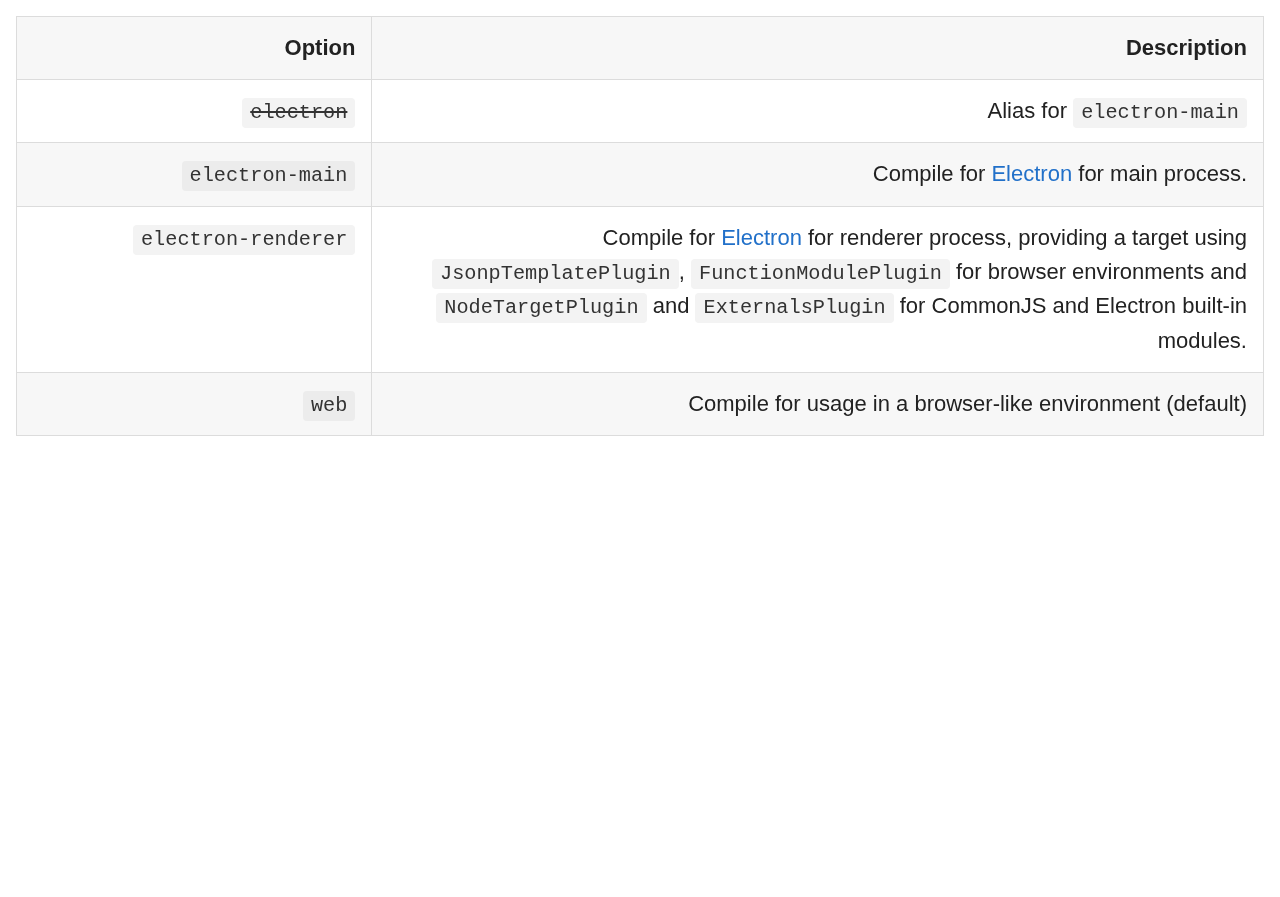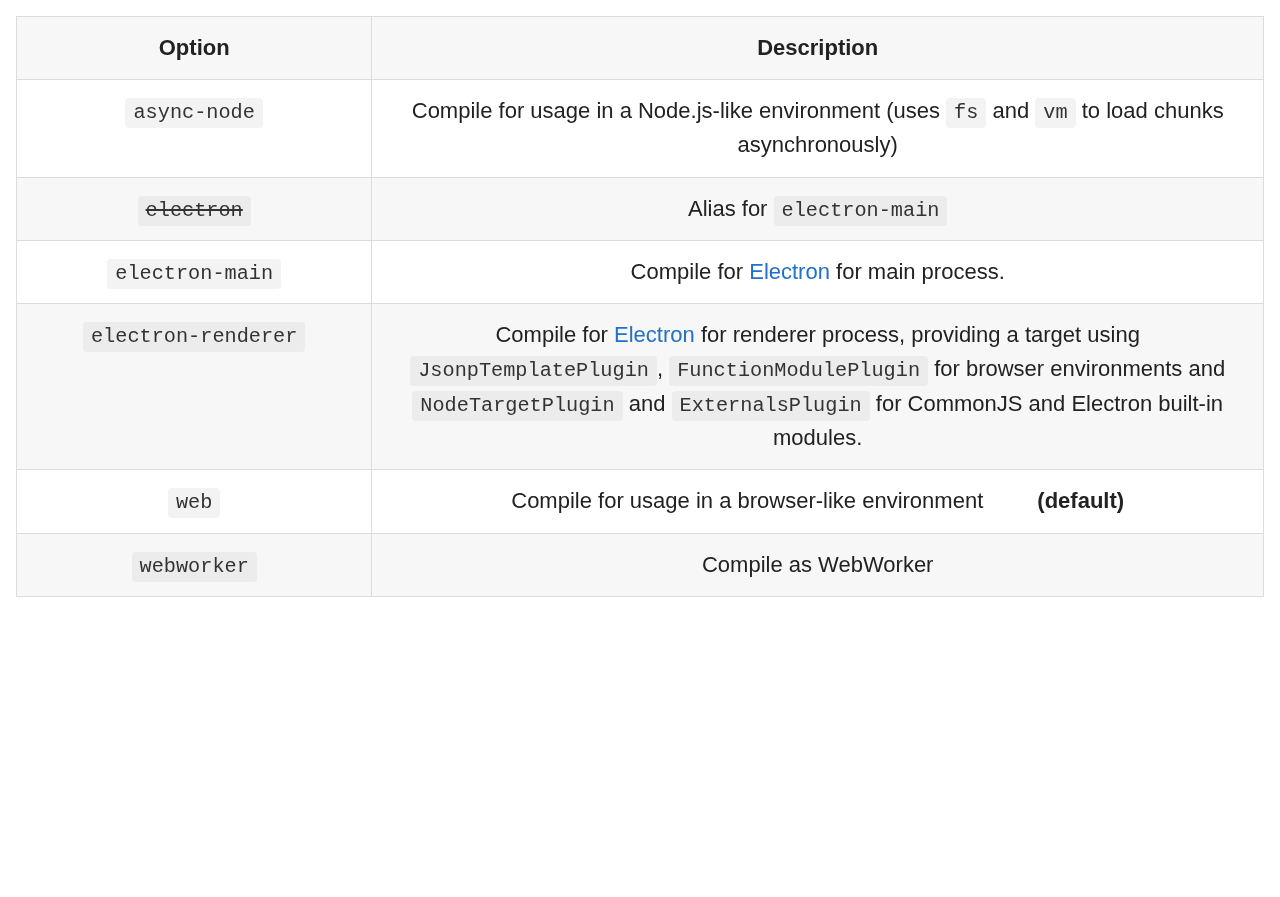--- a/index.html
+++ b/index.html
@@ -14,21 +14,21 @@
   table {
     width: 100%;
     border-collapse: collapse;
     table-layout: fixed;
   }
   col.opt { width: 28.5%; }
   col.desc { width: 71.5%; }
   th, td {
     border: 1px solid #dcdcdc;
     padding: 14px 16px;
-    text-align: center;
+    text-align: right;
     vertical-align: top;
   }
   th {
     background: #f7f7f7;
     font-weight: 700;
     color: #222;
   }
   tbody tr:nth-child(even) td {
     background: #f7f7f7;
   }
@@ -43,55 +43,47 @@
     border-radius: 4px;
     color: #333;
     white-space: nowrap;
   }
   code.link { color: #2170c9; }
   a {
     color: #2170c9;
     text-decoration: none;
   }
   .strike { text-decoration: line-through; }
-  .bold { font-weight: 700; margin-left: 48px; }
+  .bold { font-weight: 400; }
 </style>
 </head>
 <body>
 
 <table>
   <colgroup>
       <col class="opt">
       <col class="desc">
     </colgroup>
   <thead>
     <tr>
       <th>Option</th>
       <th>Description</th>
     </tr>
   </thead>
   <tbody id="tbody">
       <tr>
-        <td><code>async-node</code></td>
-        <td>Compile for usage in a Node.js-like environment (uses <code>fs</code> and <code>vm</code> to load chunks asynchronously)</td>
-      </tr>
-      <tr>
         <td><code class="strike">electron</code></td>
         <td>Alias for <code>electron-main</code></td>
       </tr>
       <tr>
         <td><code>electron-main</code></td>
         <td>Compile for <a href="#">Electron</a> for main process.</td>
       </tr>
       <tr>
         <td><code>electron-renderer</code></td>
         <td>Compile for <a href="#">Electron</a> for renderer process, providing a target using <code>JsonpTemplatePlugin</code>, <code>FunctionModulePlugin</code> for browser environments and <code>NodeTargetPlugin</code> and <code>ExternalsPlugin</code> for CommonJS and Electron built-in modules.</td>
       </tr>
       <tr>
         <td><code>web</code></td>
         <td>Compile for usage in a browser-like environment <span class="bold">(default)</span></td>
       </tr>
-      <tr>
-        <td><code>webworker</code></td>
-        <td>Compile as WebWorker</td>
-      </tr>
     </tbody>
 </table>
 
 </body></html>

